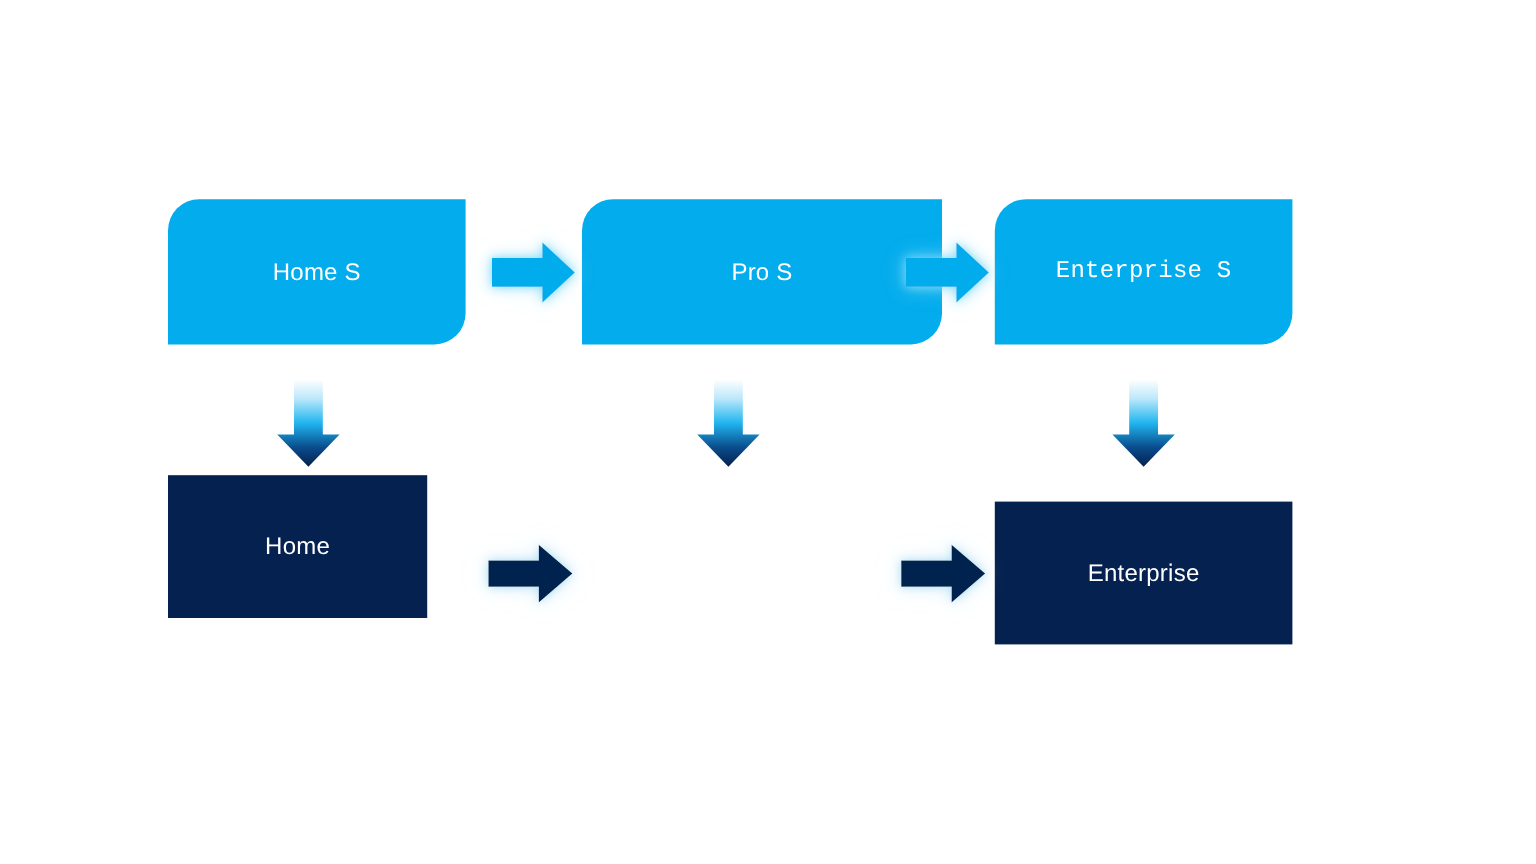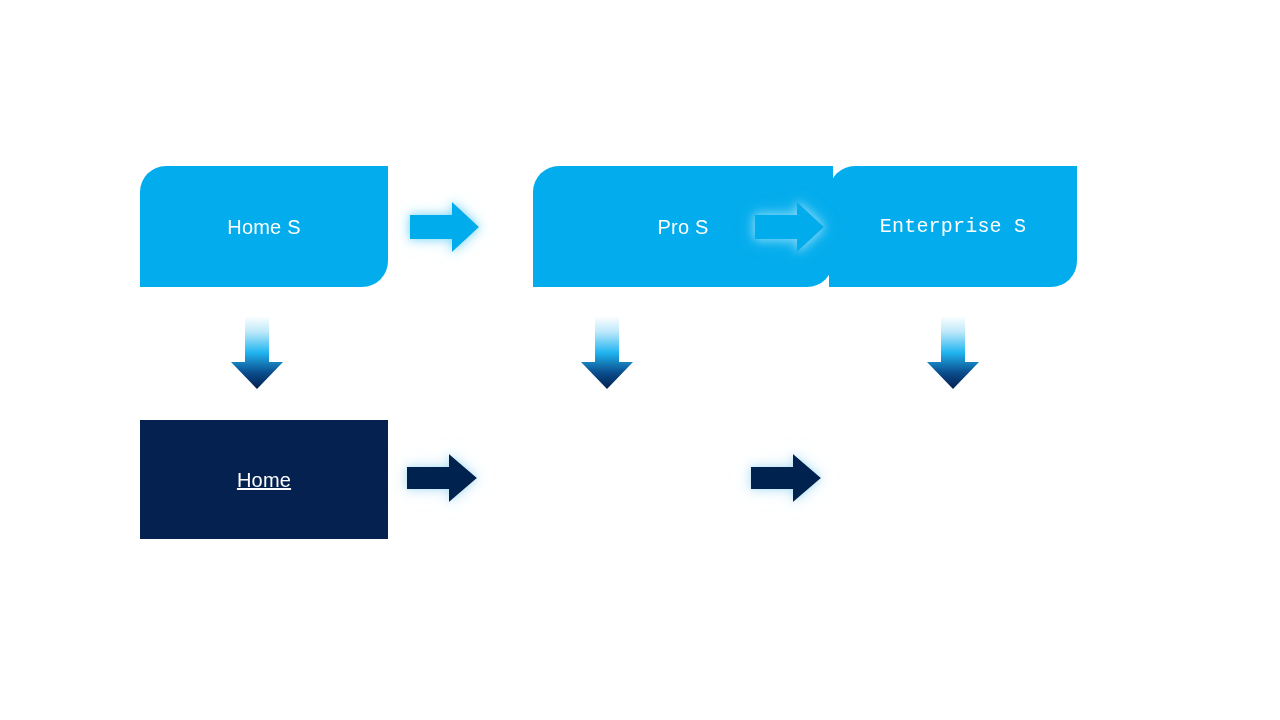--- a/index.html
+++ b/index.html
@@ -86,21 +86,21 @@
         <feDropShadow dx="0" dy="0" stdDeviation="4" flood-color="#A8DCF4" flood-opacity="0.9"></feDropShadow>
         <feDropShadow dx="0" dy="0" stdDeviation="8" flood-color="#C4E7F8" flood-opacity="0.5"></feDropShadow>
       </filter>
     </defs>
   </svg>
 
   <div class="node node-top" style="left:140px; top:166px; width:248px; height:121px;">
     <span class="node-label">Home S</span>
   </div>
 
-  <div class="node node-top" style="left:485px; top:166px; width:300px; height:121px;margin-left:48px;">
+  <div class="node node-top" style="left:485px; top:166px; width:300px; height:121px;">
     <span class="node-label">Pro S</span>
   </div>
 
   <div class="node node-top" style="left:829px; top:166px; width:248px; height:121px;font-family:Liberation Mono, monospace;">
     <span class="node-label">Enterprise S</span>
   </div>
 
   <div class="arrow" style="left:408px; top:199px;">
     <svg width="74" height="56" viewBox="0 0 74 56">
       <path d="M2 16 L44 16 L44 3 L71 28 L44 53 L44 40 L2 40 Z" fill="#03ACEC" filter="url(#glowCyan)"></path>
@@ -124,25 +124,28 @@
       <path d="M17 2 L41 2 L41 48 L55 48 L29 75 L3 48 L17 48 Z" fill="url(#downGrad)"></path>
     </svg>
   </div>
 
   <div class="arrow" style="left:924px; top:314px;">
     <svg width="58" height="78" viewBox="0 0 58 78">
       <path d="M17 2 L41 2 L41 48 L55 48 L29 75 L3 48 L17 48 Z" fill="url(#downGrad)"></path>
     </svg>
   </div>
 
-  <div class="node node-bottom" style="left:140px; top:420px; width:248px; height:119px;text-decoration:underline;">
+  <div class="node node-bottom" style="left:140px; top:396px; width:216px; height:119px;">
     <span class="node-label">Home</span>
   </div>
 
 
+  <div class="node node-bottom" style="left:829px; top:418px; width:248px; height:119px;">
+    <span class="node-label">Enterprise</span>
+  </div>
 
   <div class="arrow" style="left:404px; top:450px;">
     <svg width="76" height="56" viewBox="0 0 76 56">
       <path d="M3 17 L45 17 L45 4 L73 28 L45 52 L45 39 L3 39 Z" fill="#04214F" filter="url(#glowNavy)"></path>
     </svg>
   </div>
 
   <div class="arrow" style="left:748px; top:450px;">
     <svg width="76" height="56" viewBox="0 0 76 56">
       <path d="M3 17 L45 17 L45 4 L73 28 L45 52 L45 39 L3 39 Z" fill="#04214F" filter="url(#glowNavy)"></path>

